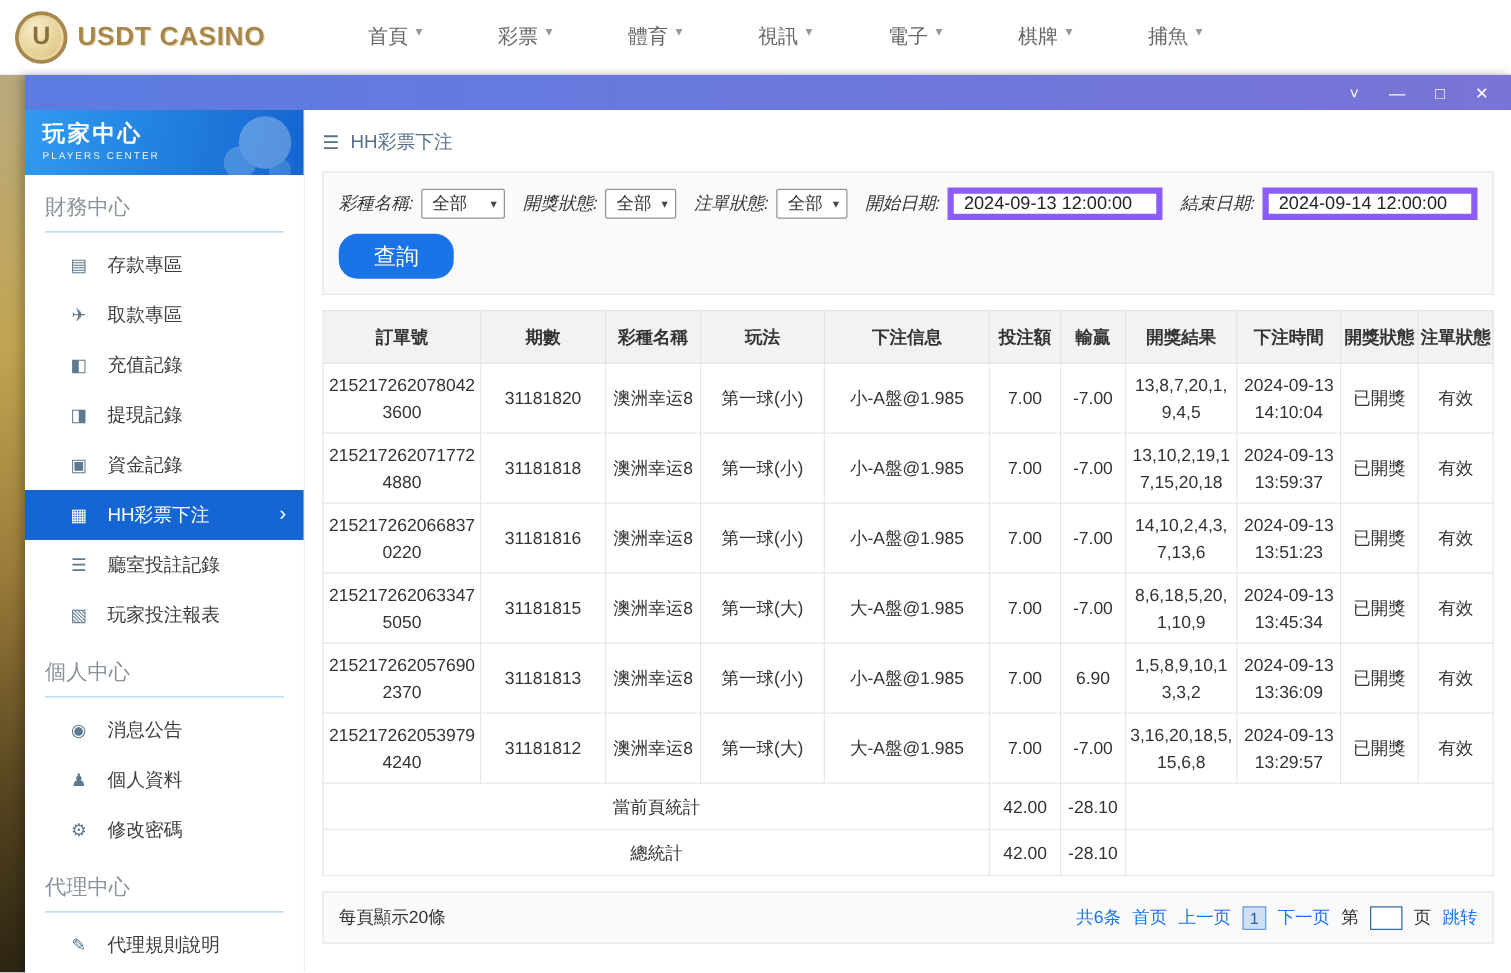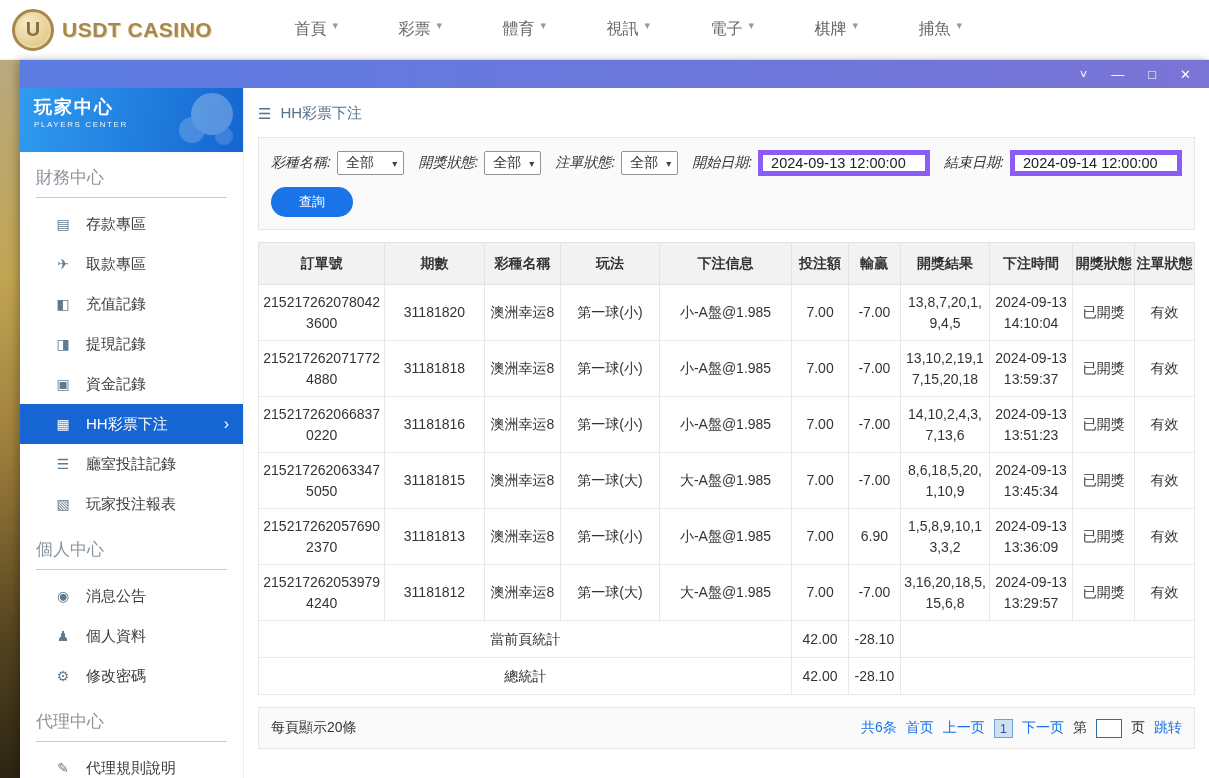--- a/index.html
+++ b/index.html
@@ -31,21 +31,21 @@
   
   .modal { position:absolute; left:20px; top:60px; width:1189px; height:718px; display:flex; flex-direction:column; box-shadow:-3px 0 8px rgba(0,0,0,.25); }
   .titlebar { height:28px; flex-shrink:0; background:linear-gradient(90deg,#5c7ce2,#7a74d6);
     display:flex; align-items:center; justify-content:flex-end; gap:24px; padding-right:18px; color:#fff; }
   .tb-btn { font-size:13px; line-height:1; cursor:pointer; }
 
   .modal-body { flex:1; display:flex; background:#fff; overflow:hidden; }
 
   
   .sidebar { width:224px; flex-shrink:0; background:#fff; border-right:1px solid #eee; overflow:hidden; }
-  .pc-header { height:64px; background:linear-gradient(100deg,#2f9bf0 0%,#1565d0 100%);
+  .pc-header { height:52px; background:linear-gradient(100deg,#2f9bf0 0%,#1565d0 100%);
     color:#fff; padding:7px 0 0 14px; position:relative; overflow:hidden; }
   .pc-title { font-size:18px; font-weight:bold; letter-spacing:2px; }
   .pc-sub { font-size:8px; letter-spacing:1.6px; opacity:.92; margin-top:1px; }
   .pc-deco { position:absolute; right:10px; top:5px; width:42px; height:42px; border-radius:50%;
     background:rgba(255,255,255,.28);
     box-shadow:-20px 16px 0 -8px rgba(255,255,255,.2), 12px 22px 0 -12px rgba(255,255,255,.16); }
 
   .side-section { margin:14px 16px 0 16px; padding-bottom:8px; border-bottom:1px solid #a9d3ef; color:#8a939c; font-size:17px; }
   .side-list { margin-top:6px; }
   .side-item { height:40px; display:flex; align-items:center; padding-left:34px; gap:14px; cursor:pointer; color:#3d3d3d; font-size:15px; position:relative; }
@@ -61,21 +61,21 @@
 
   .filter-panel { margin-top:14px; background:#fafafa; border:1px solid #e6e6e6; padding:12px; }
   .filter-row { display:flex; align-items:center; gap:6px; font-size:14px; color:#333; white-space:nowrap; }
   .flabel { margin-left:8px;font-style:italic; }
   .flabel:first-child { margin-left:0; }
   .select { height:24px; background:#fff; border:1px solid #949494; border-radius:2px;
     display:inline-flex; align-items:center; justify-content:space-between; padding:0 6px 0 8px; font-size:14px; cursor:pointer;text-align:center; }
   .sel-lottery { width:96px; } .sel-draw { width:66px; } .sel-order { width:58px; }
   .sel-arrow { font-size:10px; color:#444; margin-left:8px; }
   .date-input { height:26px; width:172px; border:5px solid #8b5cf6; font-size:14.5px; padding:0 8px; color:#222; font-family:inherit; background:#fff; }
-  .search-btn { margin-top:11px; background:#1a73e8; color:#fff; border:none; border-radius:15px; font-size:13px; padding:6px 28px; cursor:pointer; font-family:inherit; display:block; }
+  .search-btn { margin-top:11px; background:#1a73e8; color:#fff; border:none; border-radius:15px; font-size:18px; padding:6px 28px; cursor:pointer; font-family:inherit; display:block; }
 
   
   .tbl { width:100%; border-collapse:collapse; margin-top:12px; table-layout:fixed; font-size:14px; color:#333; }
   .tbl th { background:#f2f2f2; border:1px solid #e3e3e3; height:42px; font-weight:bold; padding:2px 1px; }
   .tbl td { border:1px solid #e8e8e8; text-align:center; padding:4px 3px; word-break:break-all; line-height:1.5; }
   .tbl tr.data-row { height:56px; }
   .tbl tr.sum-row { height:37px; }
   .tbl tr.sum-row td { word-break:normal; }
   col.c1{width:13.5%} col.c2{width:10.6%} col.c3{width:8.2%} col.c4{width:10.5%}
   col.c5{width:14.2%} col.c6{width:6%} col.c7{width:5.6%} col.c8{width:9.5%}

